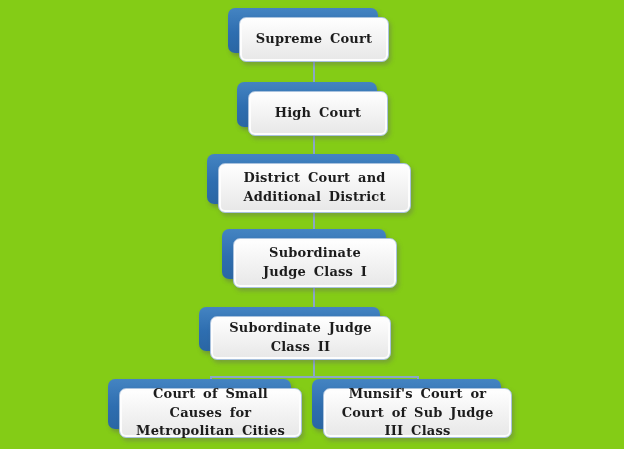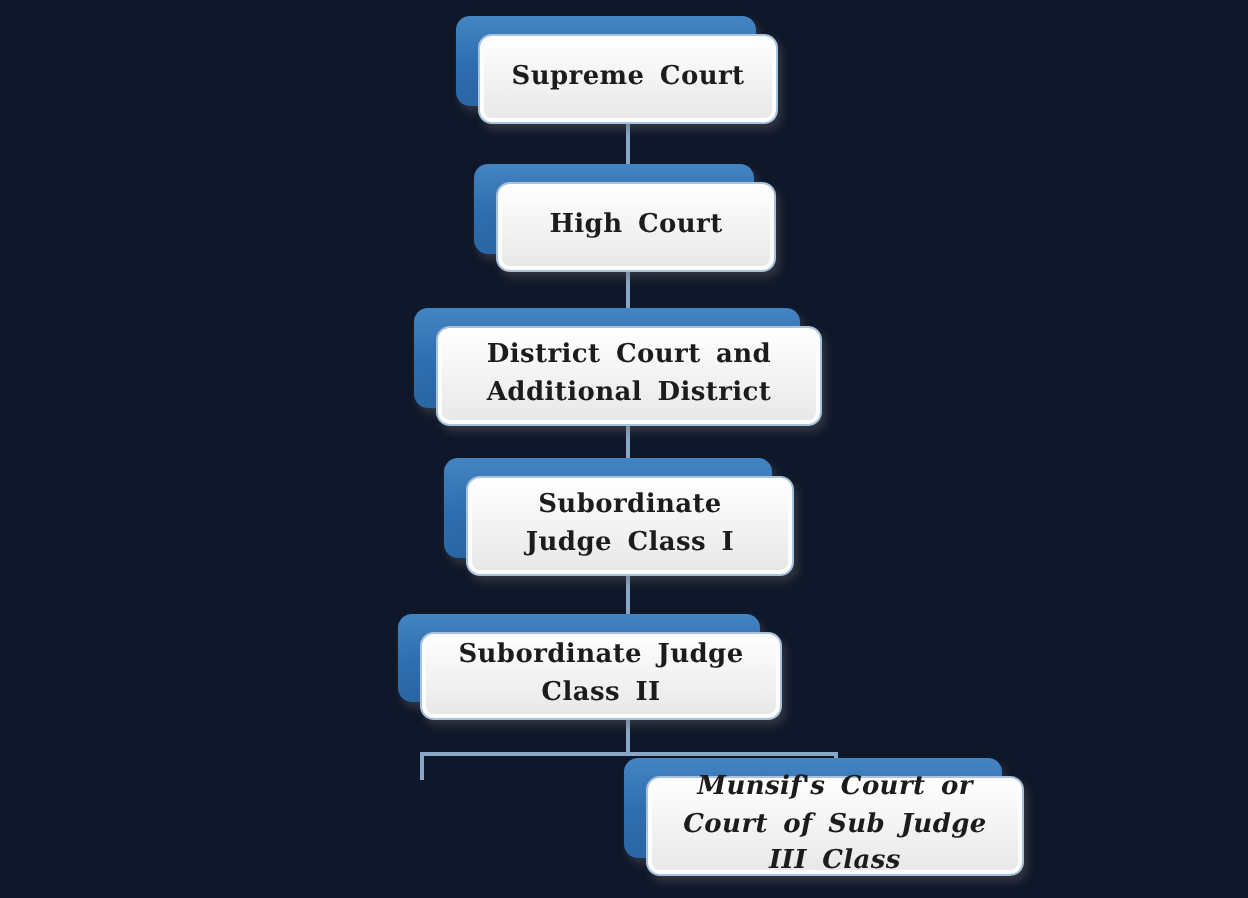--- a/index.html
+++ b/index.html
@@ -4,21 +4,21 @@
 <style>
   html, body {
     margin: 0;
     padding: 0;
     background: #ffffff;
   }
   .canvas {
     position: relative;
     width: 624px;
     height: 449px;
-    background: #0f172a;
+    background: #84cc16;
     overflow: hidden;
     font-family: "DejaVu Serif", "Liberation Serif", serif;
   }
   
   .line {
     position: absolute;
     background: #8ba7c6;
     z-index: 1;
   }
   .vline { width: 2px; }
@@ -107,21 +107,27 @@
     </div>
   </div>
 
   <div class="node" style="left:210px; top:316px; width:181px; height:44px;text-decoration:underline;">
     <div class="plate"></div>
     <div class="face">
       <span class="label">Subordinate Judge Class II</span>
     </div>
   </div>
 
+  <div class="node" style="left:119px; top:388px; width:183px; height:50px;">
+    <div class="plate"></div>
+    <div class="face">
+      <span class="label" style="max-width:165px;">Court of Small Causes for Metropolitan Cities</span>
+    </div>
+  </div>
 
   <div class="node" style="left:323px; top:388px; width:189px; height:50px;">
     <div class="plate"></div>
     <div class="face">
-      <span class="label" style="max-width:170px;font-style:italic;">Munsif's Court or Court of Sub Judge III Class</span>
+      <span class="label" style="max-width:170px;">Munsif's Court or Court of Sub Judge III Class</span>
     </div>
   </div>
 
 </div>
 
 </body></html>

